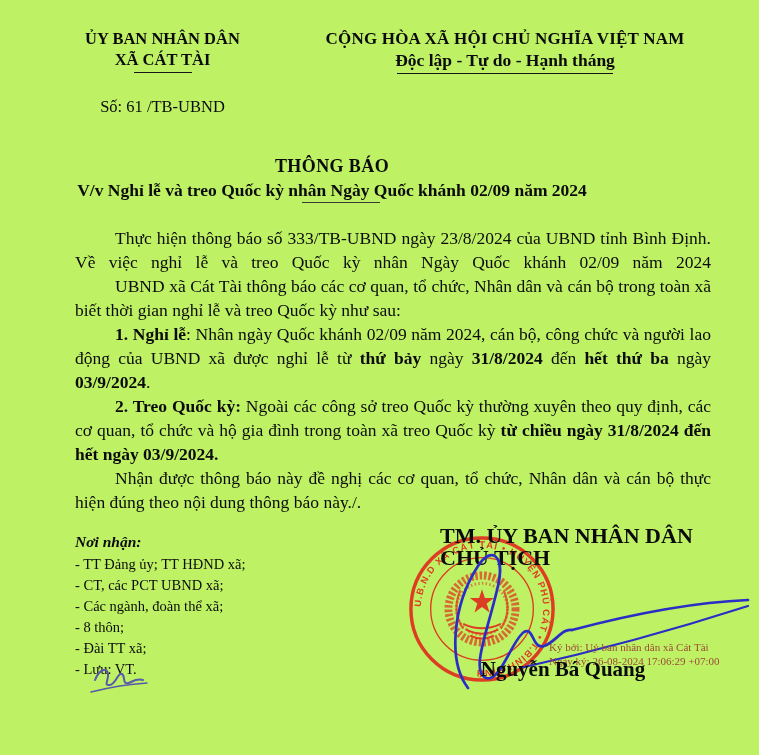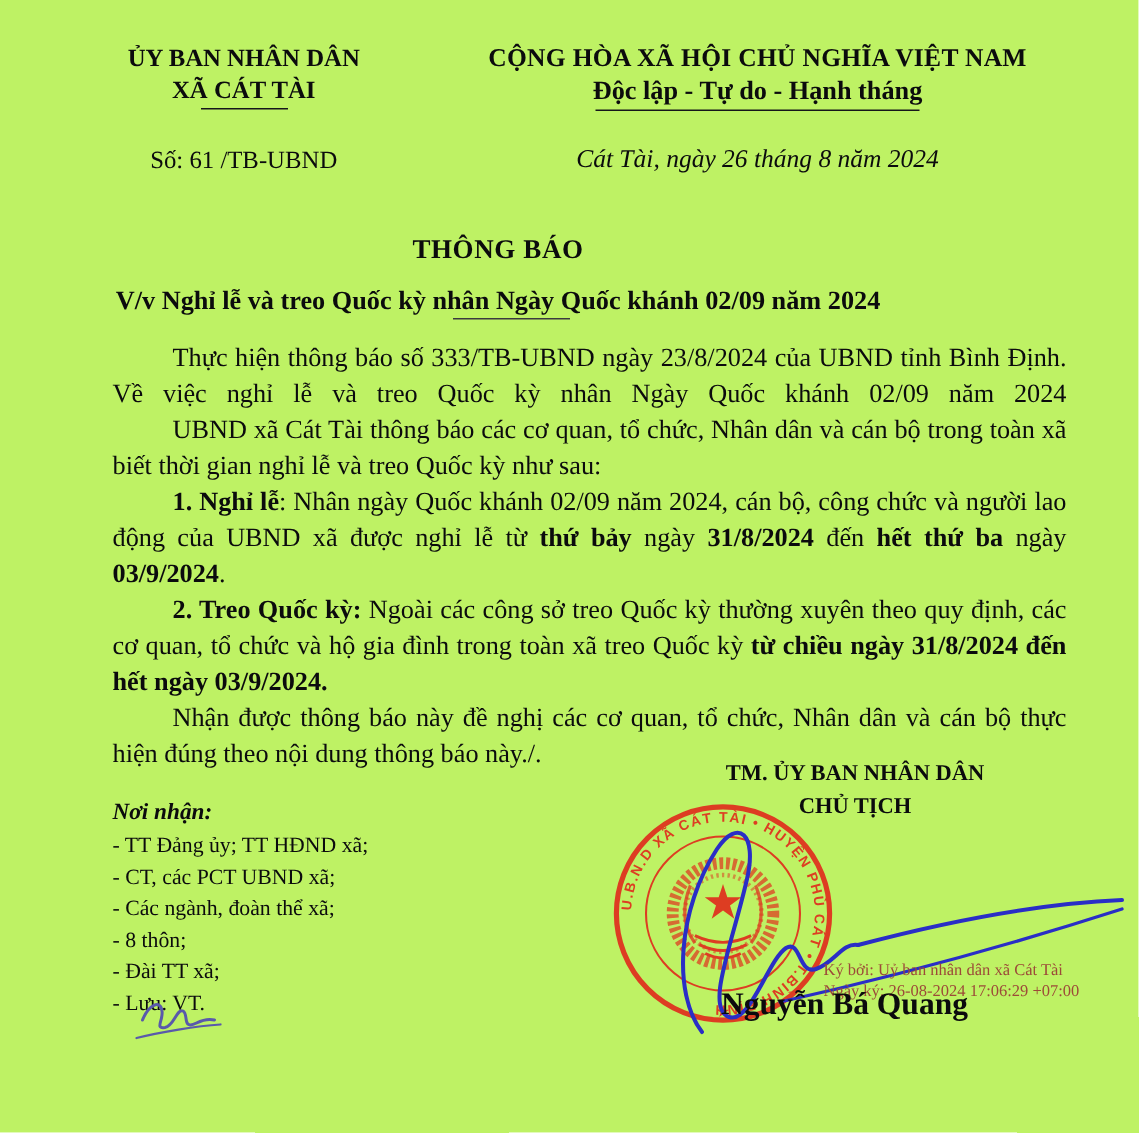--- a/index.html
+++ b/index.html
@@ -14,39 +14,39 @@
   .national{position:absolute;left:290px;top:28px;width:430px;text-align:center;}
   .nat1{font-weight:bold;font-size:17px;line-height:21px;letter-spacing:.2px;}
   .nat2{font-weight:bold;font-size:17.5px;line-height:23px;}
   .nat-rule{width:216px;border-bottom:1.6px solid #16161a;margin:1px auto 0;height:0;}
   .doc-number{position:absolute;left:55px;top:97px;width:215px;text-align:center;font-size:16.5px;}
   .place-date{position:absolute;left:290px;top:96px;width:430px;text-align:center;
               font-style:italic;font-size:17px;}
   
   .title-block{position:absolute;left:0;top:155px;width:664px;text-align:center;font-family:Liberation Serif, serif;}
   .doc-title{font-weight:bold;font-size:18px;line-height:22px;letter-spacing:.4px;}
-  .doc-subject{font-weight:bold;font-size:17.5px;line-height:24px;margin-top:11px;}
+  .doc-subject{font-weight:bold;font-size:17.5px;line-height:24px;margin-top:1px;}
   .subject-rule{width:78px;border-bottom:1.5px solid #3a3a3e;margin:0 auto;height:0;
                 transform:translateX(9px);}
   
   .body-text{position:absolute;left:75px;top:226px;width:636px;
              font-size:17.5px;line-height:24px;text-align:justify;}
   .body-text p{margin:0;text-indent:40px;}
   .p-full{text-align-last:justify;}
   .closing{margin-top:5px;}
   .b{font-weight:bold;}
   
   .recipients{position:absolute;left:75px;top:531px;z-index:4;}
   .recipients-title{font-weight:bold;font-style:italic;font-size:15.5px;line-height:22px;}
   .recipients ul{list-style:none;margin:1px 0 0;padding:0;font-size:14.5px;line-height:21px;}
   .init-sig{position:absolute;left:85px;top:658px;z-index:4;}
   
   .stamp{position:absolute;left:406px;top:533px;width:152px;height:152px;z-index:1;opacity:.93;}
-  .signer-org{position:absolute;left:440px;top:505px;width:260px;text-align:center;
-              font-weight:bold;font-size:15px;line-height:22px;z-index:2;}
+  .signer-org{position:absolute;left:440px;top:525px;width:260px;text-align:left;
+              font-weight:bold;font-size:22px;line-height:22px;z-index:2;}
   .signature-svg{position:absolute;left:400px;top:540px;z-index:3;}
   .digital-sign{position:absolute;left:549px;top:641px;font-size:11px;line-height:13.5px;
                 color:#9c4a38;z-index:4;font-family:"Liberation Serif","DejaVu Serif",serif;}
   .signer-name{position:absolute;left:413px;top:657px;width:300px;text-align:center;
                font-weight:bold;font-size:21px;z-index:4;}
 </style>
 </head>
 <body>
 
 <div class="page">
@@ -57,21 +57,20 @@
     <div class="org-rule"></div>
   </div>
 
   <div class="national">
     <div class="nat1">CỘNG HÒA XÃ HỘI CHỦ NGHĨA VIỆT NAM</div>
     <div class="nat2">Độc lập - Tự do - Hạnh tháng</div>
     <div class="nat-rule"></div>
   </div>
 
   <div class="doc-number">Số:  61  /TB-UBND</div>
-  <div class="place-date">Cát Tài, ngày 26 tháng 8 năm 2024</div>
 
   <div class="title-block">
     <div class="doc-title">THÔNG BÁO</div>
     <div class="doc-subject">V/v Nghỉ lễ và treo Quốc kỳ nhân Ngày Quốc khánh 02/09 năm 2024</div>
     <div class="subject-rule"></div>
   </div>
 
   <div class="body-text">
     <p class="p-full">Thực hiện thông báo số 333/TB-UBND ngày 23/8/2024 của UBND tỉnh Bình Định. Về việc nghỉ lễ và treo Quốc kỳ nhân Ngày Quốc khánh 02/09 năm 2024</p>
     <p>UBND xã Cát Tài thông báo các cơ quan, tổ chức, Nhân dân và cán bộ trong toàn xã biết thời gian nghỉ lễ và treo Quốc kỳ như sau:</p>

